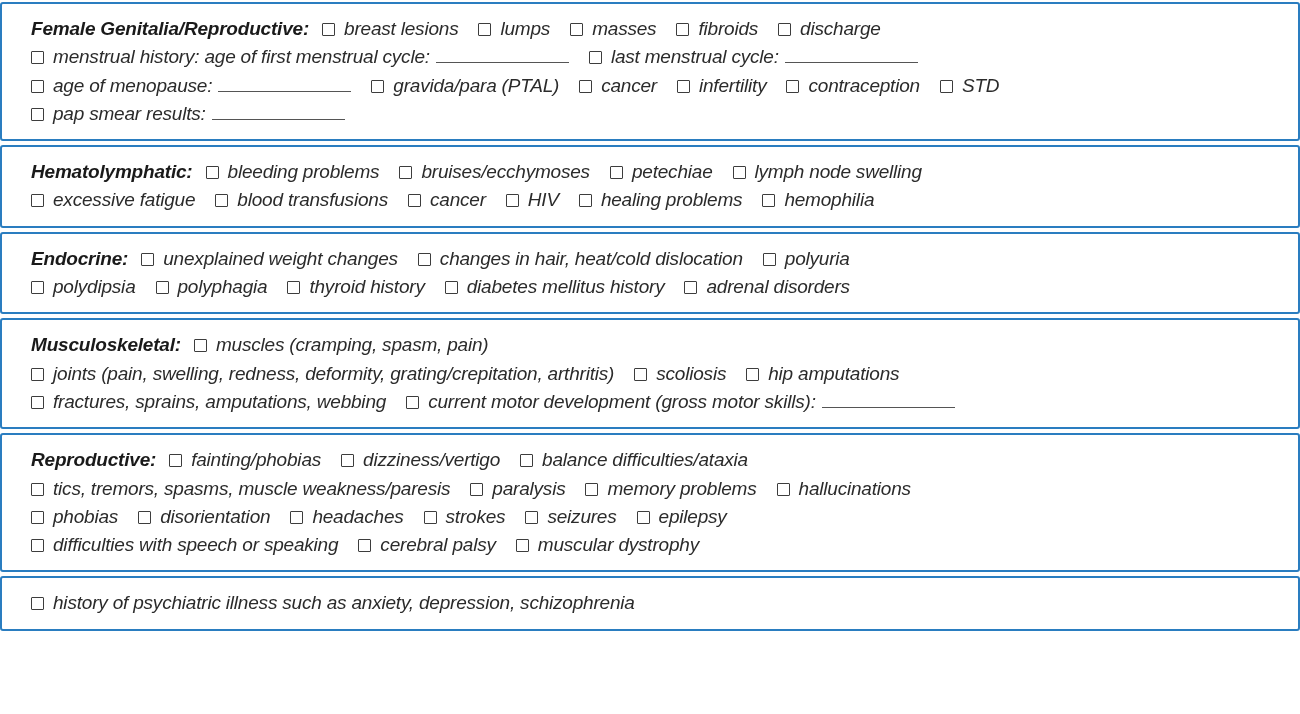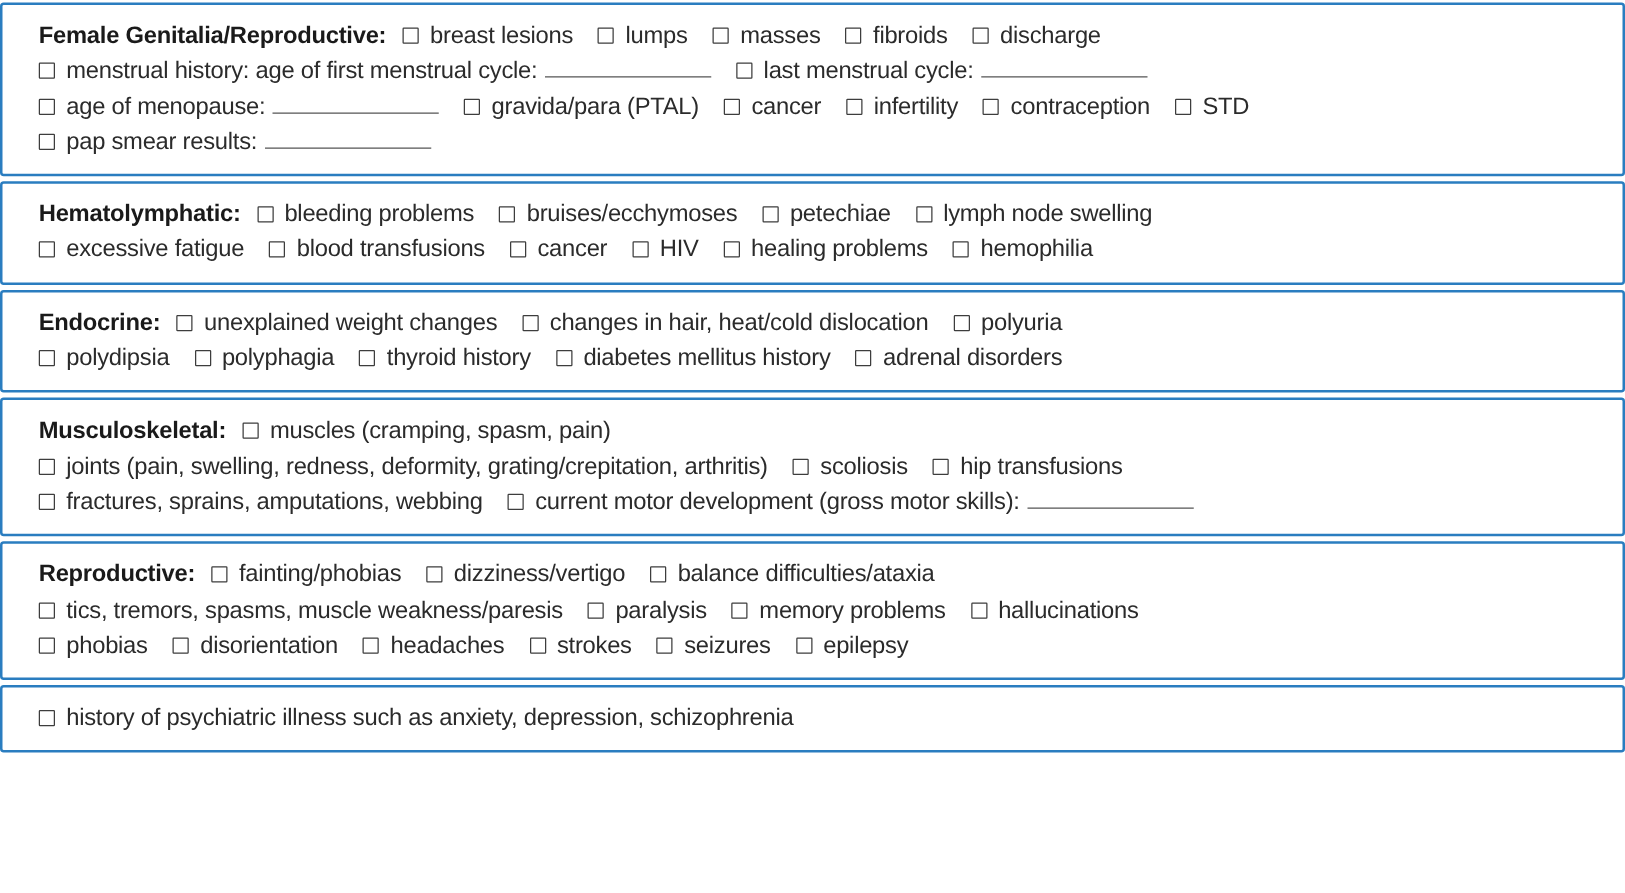--- a/index.html
+++ b/index.html
@@ -17,20 +17,21 @@
     overflow:hidden;
   }
   .page{padding-top:2px;width:1300px;}
   .box{
     border:2px solid var(--blue);
     border-radius:3px;
     padding:11px 20px 11px 29px;
     margin-bottom:4px;
     overflow:hidden;
     background:#ffffff;
+    font-style:italic;
   }
   .line{
     line-height:28.3px;
     font-size:19px;
     letter-spacing:-0.2px;
     color:var(--ink);
     white-space:nowrap;
   }
   .title{
     font-weight:bold;
@@ -69,25 +70,26 @@
       <div class="box">
         <div class="line"><span class="title">Hematolymphatic:</span><span class="item"><span class="cb"></span><span class="lbl">bleeding problems</span></span><span class="item"><span class="cb"></span><span class="lbl">bruises/ecchymoses</span></span><span class="item"><span class="cb"></span><span class="lbl">petechiae</span></span><span class="item"><span class="cb"></span><span class="lbl">lymph node swelling</span></span></div>
         <div class="line"><span class="item"><span class="cb"></span><span class="lbl">excessive fatigue</span></span><span class="item"><span class="cb"></span><span class="lbl">blood transfusions</span></span><span class="item"><span class="cb"></span><span class="lbl">cancer</span></span><span class="item"><span class="cb"></span><span class="lbl">HIV</span></span><span class="item"><span class="cb"></span><span class="lbl">healing problems</span></span><span class="item"><span class="cb"></span><span class="lbl">hemophilia</span></span></div>
       </div>
       <div class="box">
         <div class="line"><span class="title">Endocrine:</span><span class="item"><span class="cb"></span><span class="lbl">unexplained weight changes</span></span><span class="item"><span class="cb"></span><span class="lbl">changes in hair, heat/cold dislocation</span></span><span class="item"><span class="cb"></span><span class="lbl">polyuria</span></span></div>
         <div class="line"><span class="item"><span class="cb"></span><span class="lbl">polydipsia</span></span><span class="item"><span class="cb"></span><span class="lbl">polyphagia</span></span><span class="item"><span class="cb"></span><span class="lbl">thyroid history</span></span><span class="item"><span class="cb"></span><span class="lbl">diabetes mellitus history</span></span><span class="item"><span class="cb"></span><span class="lbl">adrenal disorders</span></span></div>
       </div>
       <div class="box">
         <div class="line"><span class="title">Musculoskeletal:</span><span class="item"><span class="cb"></span><span class="lbl">muscles (cramping, spasm, pain)</span></span></div>
-        <div class="line"><span class="item"><span class="cb"></span><span class="lbl">joints (pain, swelling, redness, deformity, grating/crepitation, arthritis)</span></span><span class="item"><span class="cb"></span><span class="lbl">scoliosis</span></span><span class="item"><span class="cb"></span><span class="lbl">hip transfusions</span></span></div>
+        <div class="line"><span class="item"><span class="cb"></span><span class="lbl">joints (pain, swelling, redness, deformity, grating/crepitation, arthritis)</span></span><span class="item"><span class="cb"></span><span class="lbl">scoliosis</span></span><span class="item"><span class="cb"></span><span class="lbl">hip amputations</span></span></div>
         <div class="line"><span class="item"><span class="cb"></span><span class="lbl">fractures, sprains, amputations, webbing</span></span><span class="item"><span class="cb"></span><span class="lbl">current motor development (gross motor skills):</span><span class="blank"></span></span></div>
       </div>
       <div class="box">
         <div class="line"><span class="title">Reproductive:</span><span class="item"><span class="cb"></span><span class="lbl">fainting/phobias</span></span><span class="item"><span class="cb"></span><span class="lbl">dizziness/vertigo</span></span><span class="item"><span class="cb"></span><span class="lbl">balance difficulties/ataxia</span></span></div>
         <div class="line"><span class="item"><span class="cb"></span><span class="lbl">tics, tremors, spasms, muscle weakness/paresis</span></span><span class="item"><span class="cb"></span><span class="lbl">paralysis</span></span><span class="item"><span class="cb"></span><span class="lbl">memory problems</span></span><span class="item"><span class="cb"></span><span class="lbl">hallucinations</span></span></div>
         <div class="line"><span class="item"><span class="cb"></span><span class="lbl">phobias</span></span><span class="item"><span class="cb"></span><span class="lbl">disorientation</span></span><span class="item"><span class="cb"></span><span class="lbl">headaches</span></span><span class="item"><span class="cb"></span><span class="lbl">strokes</span></span><span class="item"><span class="cb"></span><span class="lbl">seizures</span></span><span class="item"><span class="cb"></span><span class="lbl">epilepsy</span></span></div>
+        <div class="line"><span class="item"><span class="cb"></span><span class="lbl">difficulties with speech or speaking</span></span><span class="item"><span class="cb"></span><span class="lbl">cerebral palsy</span></span><span class="item"><span class="cb"></span><span class="lbl">muscular dystrophy</span></span></div>
       </div>
       <div class="box">
         <div class="line"><span class="item"><span class="cb"></span><span class="lbl">history of psychiatric illness such as anxiety, depression, schizophrenia</span></span></div>
       </div>
     </div>
 </div>
 
 </body></html>

